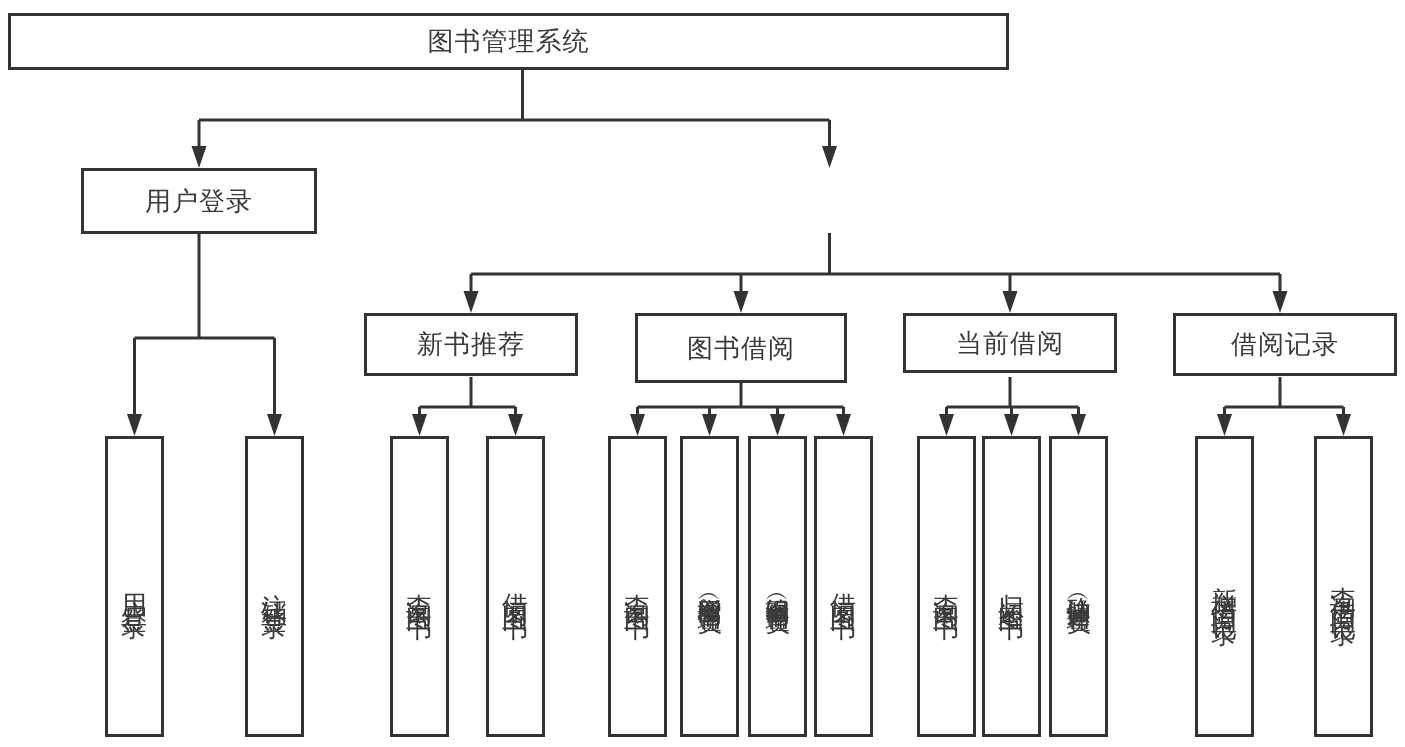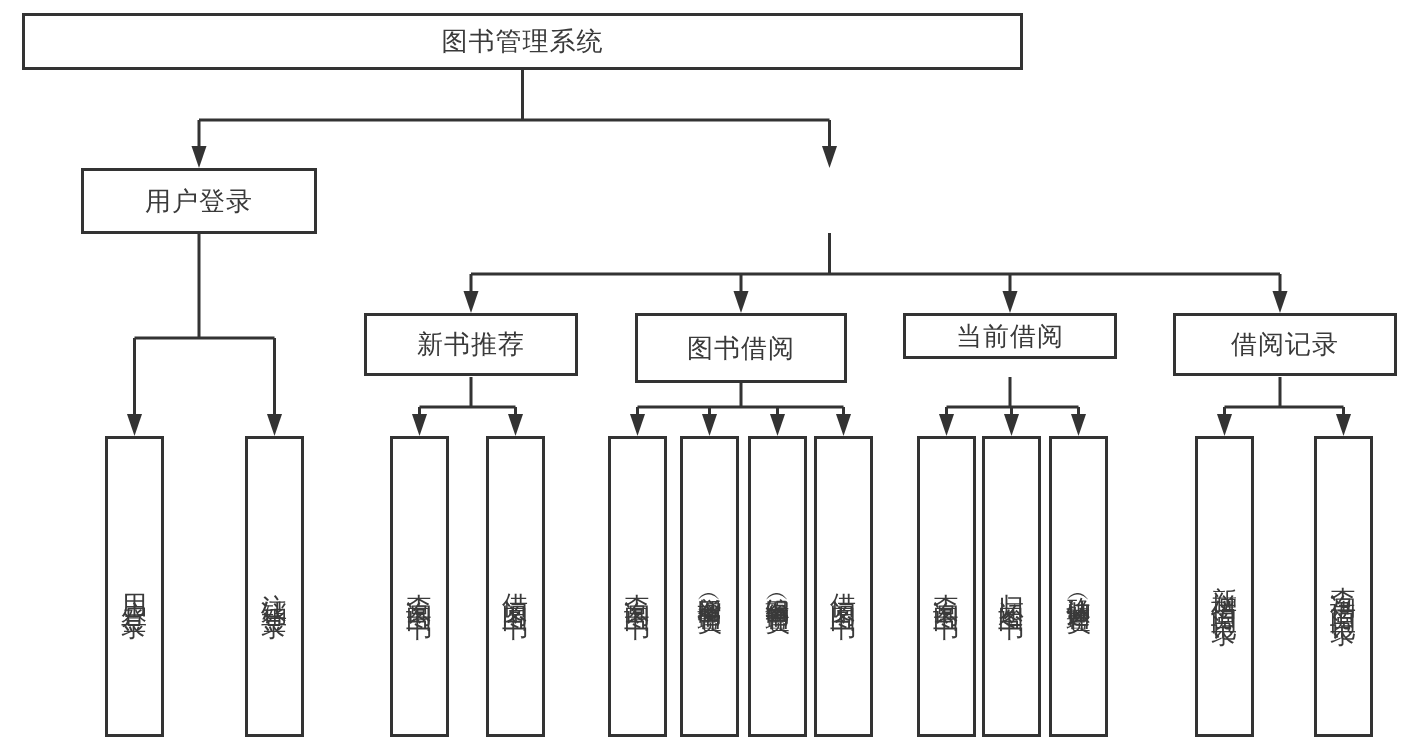--- a/index.html
+++ b/index.html
@@ -88,35 +88,35 @@
         <polygon points="770,414 785,414 777.5,436"></polygon>
         <polygon points="836,414 851,414 843.5,436"></polygon>
         <polygon points="939,414 954,414 946.5,436"></polygon>
         <polygon points="1004,414 1019,414 1011.5,436"></polygon>
         <polygon points="1071,414 1086,414 1078.5,436"></polygon>
         <polygon points="1217,414 1232,414 1224.5,436"></polygon>
         <polygon points="1336,414 1351,414 1343.5,436"></polygon>
       </g>
   </svg>
 
-  <div class="node h" style="left:22px; top:13px; width:1001px; height:57px;">
+  <div class="node h" style="left:8px; top:13px; width:1001px; height:57px;">
     <span class="lbl">图书管理系统</span>
   </div>
 
   <div class="node h" style="left:81px; top:168px; width:236px; height:66px;">
     <span class="lbl">用户登录</span>
   </div>
 
   <div class="node h" style="left:364px; top:313px; width:214px; height:63px;">
     <span class="lbl">新书推荐</span>
   </div>
   <div class="node h" style="left:635px; top:313px; width:212px; height:70px;">
     <span class="lbl">图书借阅</span>
   </div>
-  <div class="node h" style="left:903px; top:313px; width:214px; height:46px;">
+  <div class="node h" style="left:903px; top:313px; width:214px; height:60px;">
     <span class="lbl">当前借阅</span>
   </div>
   <div class="node h" style="left:1173px; top:313px; width:224px; height:63px;">
     <span class="lbl">借阅记录</span>
   </div>
 
   <div class="node v" style="left:105px; top:436px;">
     <span class="lbl">用户登录</span>
   </div>
   <div class="node v" style="left:245px; top:436px;">

